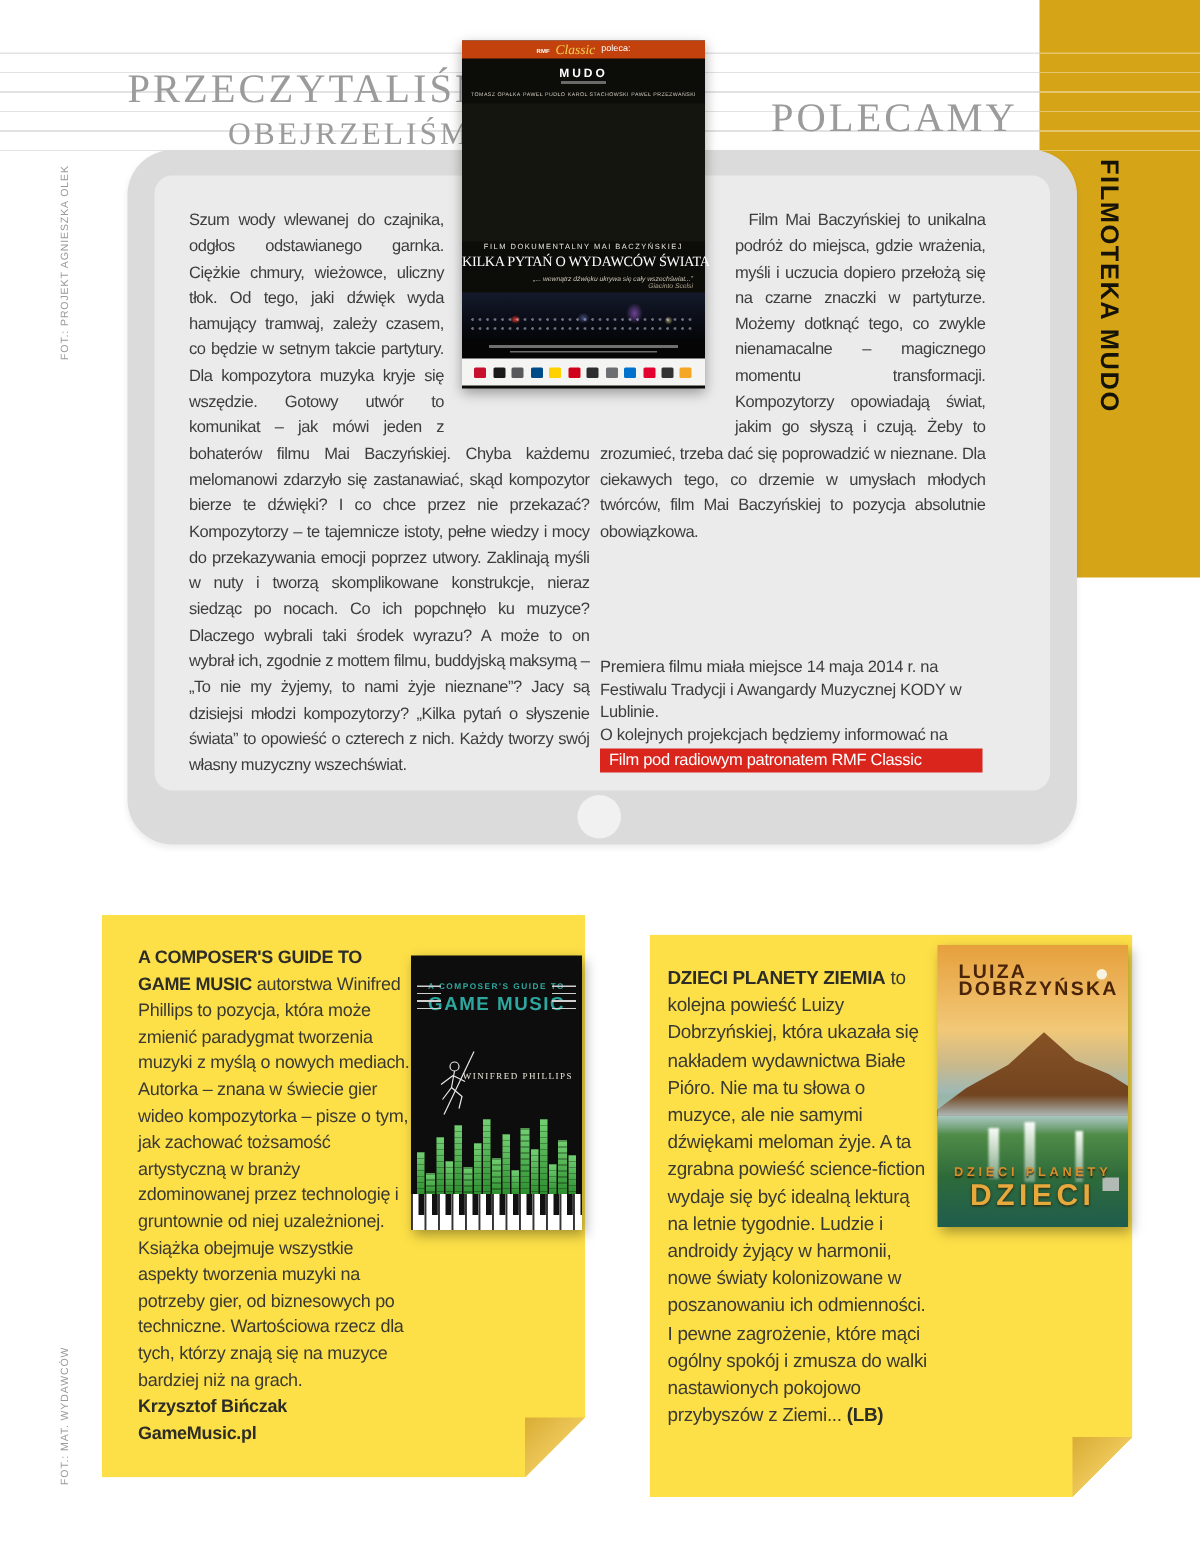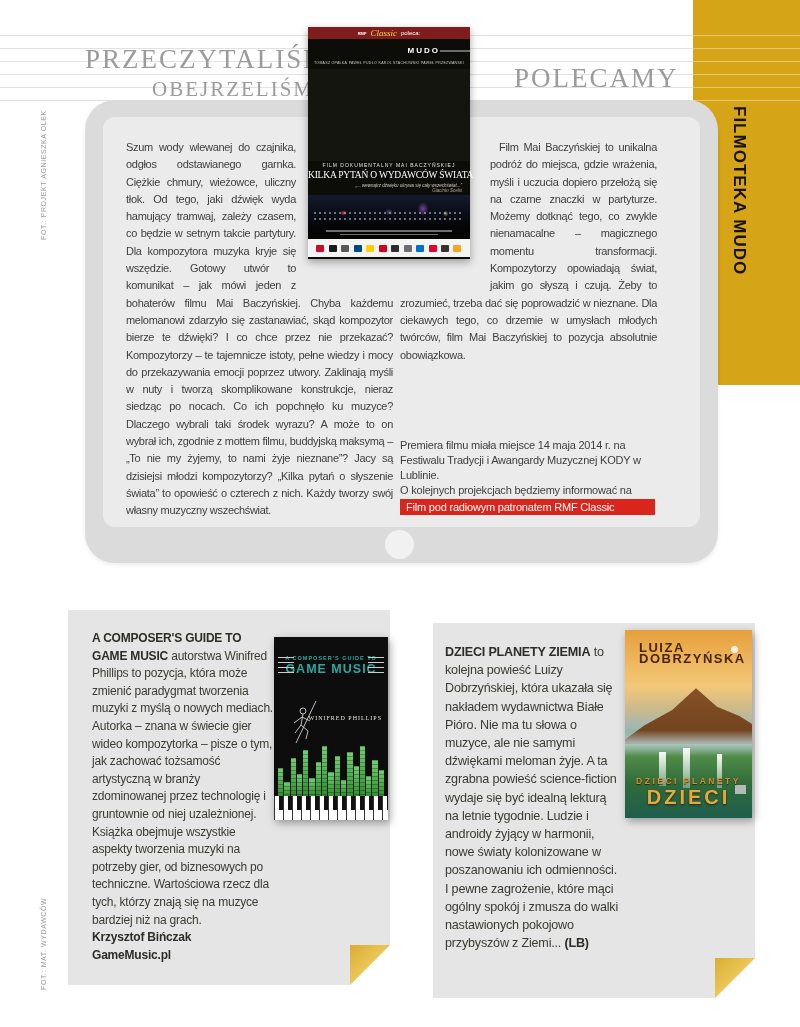--- a/index.html
+++ b/index.html
@@ -41,25 +41,25 @@
   .byline{margin-top:4px !important;text-align:right;font-weight:bold;font-size:12px;letter-spacing:0;color:#333;}
   .premiere{position:absolute;left:400px;top:438px;width:258px;z-index:6;font-size:11px;
             line-height:15px;letter-spacing:-0.2px;color:#3d3d3d;}
   .premiere p{margin:0;}
   .premiere .link{font-weight:bold;}
   .banner{position:absolute;left:400px;top:499px;width:249px;height:16px;background:#da251d;z-index:6;
           color:#ffffff;font-size:11px;line-height:16px;padding-left:6px;letter-spacing:-0.2px;}
   
   .poster{position:absolute;left:308px;top:27px;width:162px;height:232px;z-index:7;
           box-shadow:0 3px 8px rgba(0,0,0,.35);display:flex;flex-direction:column;background:#0c0d09;}
-  .p-redbar{height:12px;background:#7f1d1d;display:flex;align-items:center;justify-content:center;gap:4px;}
+  .p-redbar{height:12px;background:#c2410c;display:flex;align-items:center;justify-content:center;gap:4px;}
   .p-rmf{color:#fff;font-size:4px;font-weight:bold;}
   .p-classic{color:#f5d352;font-family:"Liberation Serif",serif;font-style:italic;font-size:9px;line-height:9px;}
   .p-poleca{color:#fff;font-size:6px;}
-  .p-logoband{height:22px;display:flex;flex-direction:row;align-items:center;justify-content:flex-end;}
+  .p-logoband{height:22px;display:flex;flex-direction:column;align-items:center;justify-content:center;}
   .p-mudo{color:#fff;font-size:8px;font-weight:bold;letter-spacing:2px;}
   .p-mudo-sub{width:30px;height:2px;margin-top:1px;background:#6a6a6a;}
   .p-cast{height:8px;display:flex;justify-content:space-between;padding:0 6px;}
   .p-cast span{color:#cfcabe;font-size:3.5px;letter-spacing:.3px;}
   .p-portraits{height:92px;
      background:
        radial-gradient(9px 11px at 13% 26%, rgba(228,205,175,.8), transparent 70%),
        radial-gradient(15px 30px at 11% 62%, rgba(242,238,228,.55), transparent 70%),
        radial-gradient(8px 10px at 37% 22%, rgba(212,188,158,.75), transparent 70%),
        radial-gradient(13px 26px at 37% 55%, rgba(70,80,45,.85), transparent 72%),
@@ -83,21 +83,21 @@
        radial-gradient(4px 4px at 85% 60%, rgba(255,230,150,.6), transparent 70%),
        linear-gradient(#141a2c 0%,#0a0d16 60%,#05060a 100%);}
   .p-skyline::after{content:"";position:absolute;left:4%;right:4%;top:55%;height:35%;opacity:.5;
        background-image:radial-gradient(circle at 1px 1px,#cdd6f5 0 0.8px,transparent 1px);background-size:5px 6px;}
   .p-credits{height:13px;background:#050505;display:flex;flex-direction:column;align-items:center;justify-content:center;gap:2px;}
   .p-credits i{display:block;width:78%;height:1.5px;background:#6f6f6f;}
   .p-credits i:last-child{width:60%;}
   .p-logos{height:18px;background:#f4f4f2;display:flex;align-items:center;justify-content:space-evenly;padding:0 4px;}
   .p-logos span{display:inline-block;width:8px;height:7px;border-radius:1px;}
   
-  .card{position:absolute;top:610px;width:322px;height:375px;background:#e5e5e5;z-index:5;
+  .card{position:absolute;top:610px;width:322px;height:375px;background:#fde047;z-index:5;
         clip-path:polygon(0 0,100% 0,100% calc(100% - 40px),calc(100% - 40px) 100%,0 100%);}
   .card1{left:68px;}
   .card2{left:433px;margin-top:13px;}
   .fold{position:absolute;right:0;bottom:0;width:40px;height:40px;
         background:linear-gradient(315deg,rgba(0,0,0,0) 49.5%,#ecc657 50%,#d9ad35 100%);}
   .card-text{position:absolute;margin:0;font-size:12px;line-height:17.6px;letter-spacing:-0.2px;color:#3b3a32;}
   .card1 .card-text{left:24px;top:20px;width:182px;}
   .card2 .card-text{left:12px;top:20px;width:176px;font-size:12.6px;line-height:18.2px;}
   .card-text strong{color:#2d2c26;}
   

